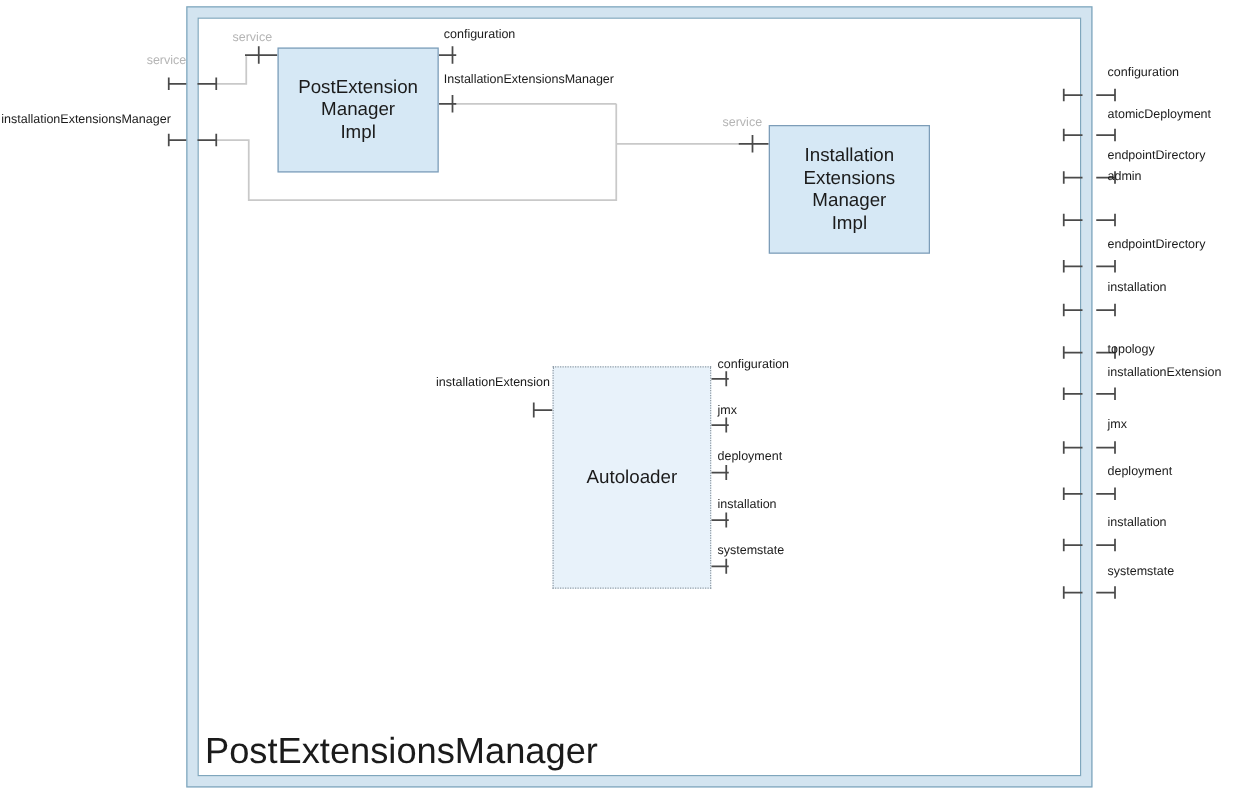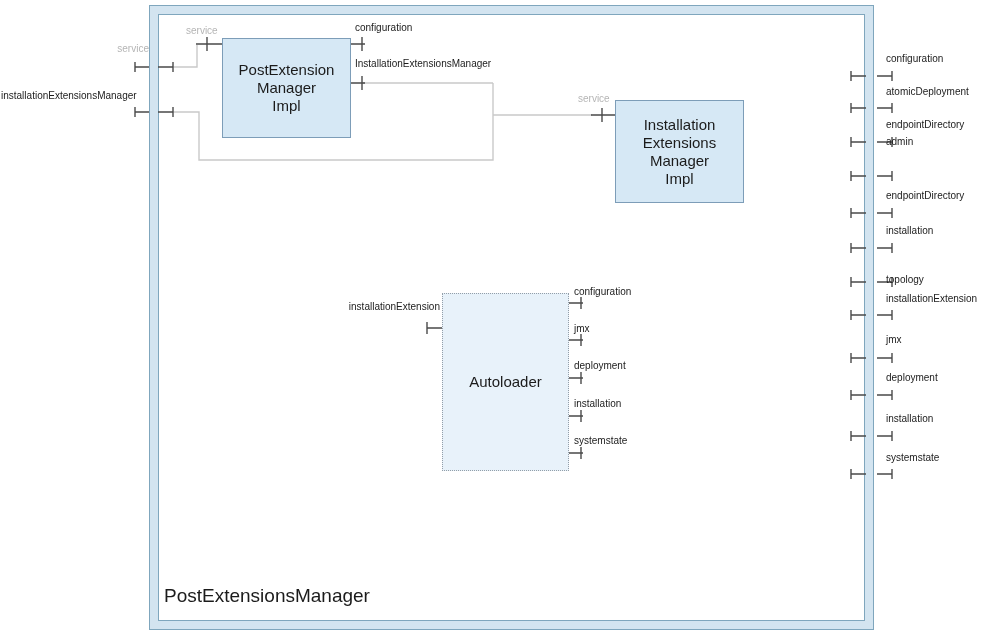--- a/index.html
+++ b/index.html
@@ -12,21 +12,21 @@
                background:#ffffff;border:1px solid #7fa6bd;}
   
   .comp{position:absolute;background:#d6e8f5;border:1px solid #7d9db8;box-sizing:border-box;
         display:flex;align-items:center;justify-content:center;text-align:center;
         font-size:15px;line-height:18px;color:#1b1b1b;white-space:pre-line;}
   .comp.dotted{background:#e8f2fa;border:1px dotted #939ea8;}
   
   .lbl{position:absolute;font-size:10px;color:#1b1b1b;white-space:nowrap;}
   .lbl.muted{color:#b5b5b5;}
   .lbl.right-align{text-align:right;}
-  .title{position:absolute;left:164px;top:585px;font-size:19px;color:#1b1b1b;white-space:nowrap;text-align:center;}
+  .title{position:absolute;left:164px;top:585px;font-size:29px;color:#1b1b1b;white-space:nowrap;text-align:center;}
   svg.wires{position:absolute;left:0;top:0;pointer-events:none;}
 </style>
 </head>
 <body>
 
 <div id="stage">
 
   <div class="frame-outer">
     <div class="frame-inner"></div>
   </div>

